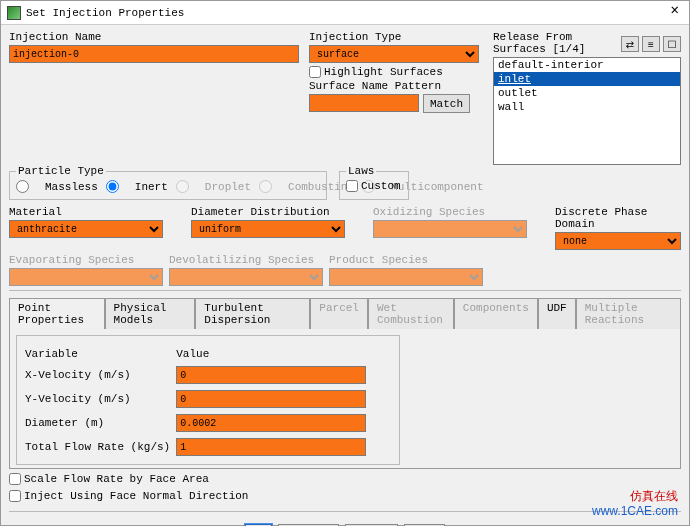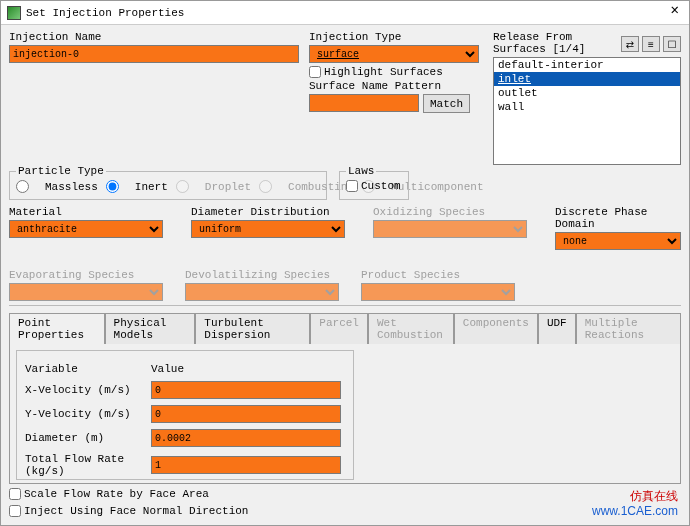--- a/index.html
+++ b/index.html
@@ -161,21 +161,21 @@
 
     <div class="row" style="gap:10px;">
 
       <div class="col" style="width:290px;">
         <div class="label">Injection Name</div>
         <input type="text" style="width: 290px;" value="injection-0">
       </div>
 
       <div class="col" style="width:170px;">
         <div class="label">Injection Type</div>
-        <select style="width:170px;text-decoration:underline;">
+        <select style="width:170px;">
           <option>surface</option>
         </select>
         <label class="chk" style="margin-top:3px;">
           <input type="checkbox" style="">
             <span>Highlight Surfaces</span>
         </label>
         <div class="label" style="margin-top:2px;">Surface Name Pattern</div>
         <div class="row" style="gap:4px;">
           <input type="text" style="width: 110px;" value="">
           <button class="btn">Match</button>
@@ -247,21 +247,21 @@
       <div class="col" style="width:154px;">
         <div class="label disabled-text">Oxidizing Species</div>
         <select disabled=""><option></option></select>
       </div>
       <div class="col" style="flex:1;">
         <div class="label">Discrete Phase Domain</div>
         <select><option>none</option></select>
       </div>
     </div>
 
-    <div class="row" style="gap:22px; margin-top:19px;">
+    <div class="row" style="gap:6px; margin-top:4px;">
       <div class="col" style="width:154px;">
         <div class="label disabled-text">Evaporating Species</div>
         <select disabled=""><option></option></select>
       </div>
       <div class="col" style="width:154px;">
         <div class="label disabled-text">Devolatilizing Species</div>
         <select disabled=""><option></option></select>
       </div>
       <div class="col" style="width:154px;">
         <div class="label disabled-text">Product Species</div>
@@ -275,21 +275,21 @@
       <div class="tab active">Point Properties</div>
       <div class="tab">Physical Models</div>
       <div class="tab">Turbulent Dispersion</div>
       <div class="tab disabled">Parcel</div>
       <div class="tab disabled">Wet Combustion</div>
       <div class="tab disabled">Components</div>
       <div class="tab">UDF</div>
       <div class="tab disabled">Multiple Reactions</div>
     </div>
     <div class="tab-body">
-      <div class="group-frame" style="width:338px; height:130px;">
+      <div class="group-frame" style="width:384px; height:130px;">
         <table class="prop-table">
           <tbody>
               <tr>
             <td>Variable</td>
             <td>Value</td>
           </tr>
           <tr>
             <td>X-Velocity (m/s)</td>
             <td><input type="text" value="0" style=""></td>
           </tr>

